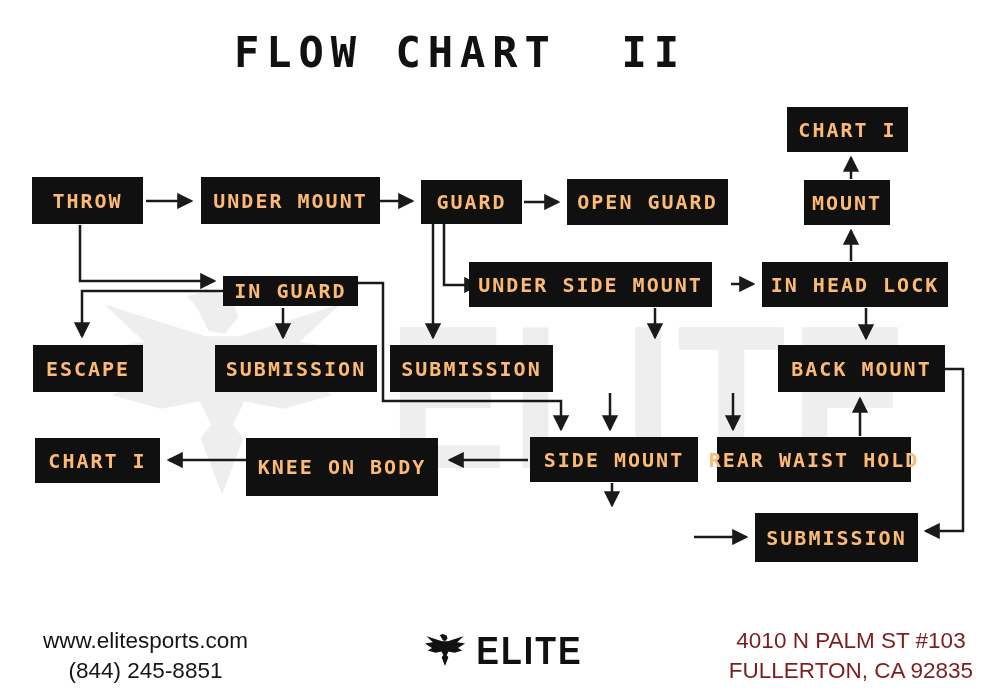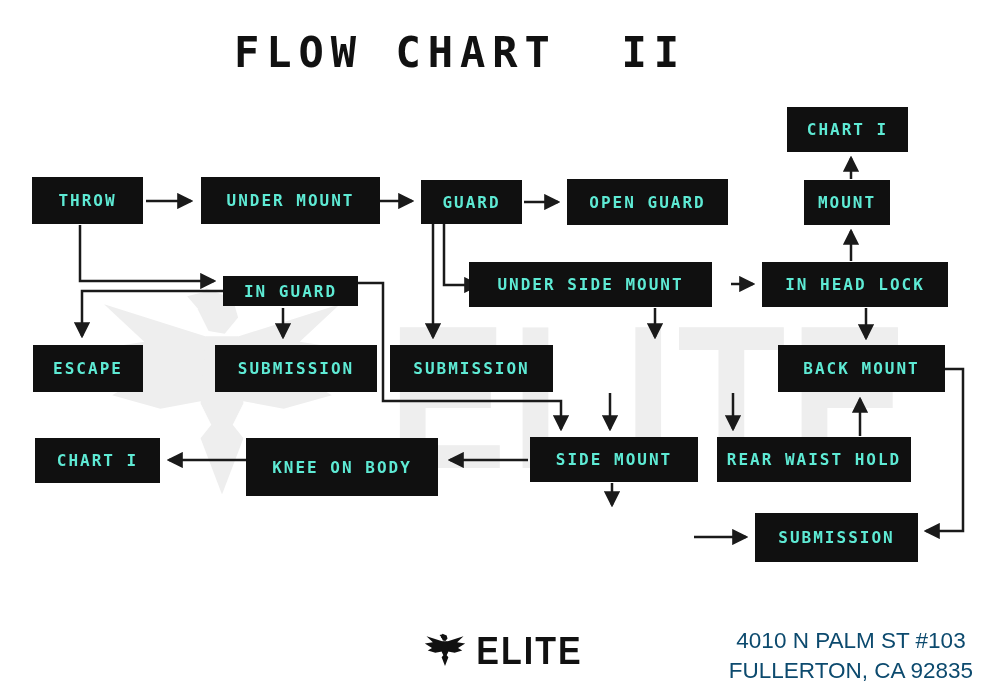--- a/index.html
+++ b/index.html
@@ -47,45 +47,45 @@
     white-space: nowrap;
   }
   svg.arrows {
     position: absolute; left: 0; top: 0;
     width: 1000px; height: 691px;
     z-index: 1;
   }
   .node {
     position: absolute;
     background: #101010;
-    color: #5eead4;
+    color: #fdba74;
     display: flex;
     align-items: center;
     justify-content: center;
     font-family: "DejaVu Sans Mono", monospace;
     font-weight: 700;
-    font-size: 16px;
+    font-size: 20px;
     letter-spacing: 2px;
     white-space: nowrap;
     z-index: 2;
   }
   .footer {
     position: absolute;
     left: 0; top: 618px; width: 1000px; height: 73px;
     z-index: 3;
   }
   .footer-left {
     position: absolute; left: 28px; top: 8px; width: 235px;
     text-align: center;
     font-size: 22.5px; color: #151515; line-height: 1.32;
   }
   .footer-right {
     position: absolute; left: 722px; top: 8px; width: 258px;
     text-align: center;
-    font-size: 22.5px; color: #0c4a6e; line-height: 1.32;
+    font-size: 22.5px; color: #7f1d1d; line-height: 1.32;
   }
   .footer-center {
     position: absolute; left: 403px; top: 12px; width: 200px;
     display: flex; align-items: center; justify-content: center; gap: 9px;
   }
   .footer-center svg { width: 44px; height: 42px; fill: #111; flex: 0 0 auto; }
   .brand-text {
     font-weight: 900;
     font-size: 34px;
     letter-spacing: 2px;
@@ -161,20 +161,24 @@
   <div class="node" style="left:215px;top:345px;width:162px;height:47px">SUBMISSION</div>
   <div class="node" style="left:390px;top:345px;width:163px;height:47px">SUBMISSION</div>
   <div class="node" style="left:778px;top:345px;width:167px;height:47px">BACK MOUNT</div>
   <div class="node" style="left:35px;top:438px;width:125px;height:45px">CHART I</div>
   <div class="node" style="left:246px;top:438px;width:192px;height:58px">KNEE ON BODY</div>
   <div class="node" style="left:530px;top:437px;width:168px;height:45px">SIDE MOUNT</div>
   <div class="node" style="left:717px;top:437px;width:194px;height:45px">REAR WAIST HOLD</div>
   <div class="node" style="left:755px;top:513px;width:163px;height:49px">SUBMISSION</div>
 
   <div class="footer">
+    <div class="footer-left">
+      <div>www.elitesports.com</div>
+      <div>(844) 245-8851</div>
+    </div>
     <div class="footer-center">
       <svg>
           <use href="#eagle"></use>
         </svg>
       <span class="brand-text">ELITE</span>
     </div>
     <div class="footer-right">
       <div>4010 N PALM ST #103</div>
       <div>FULLERTON, CA 92835</div>
     </div>

